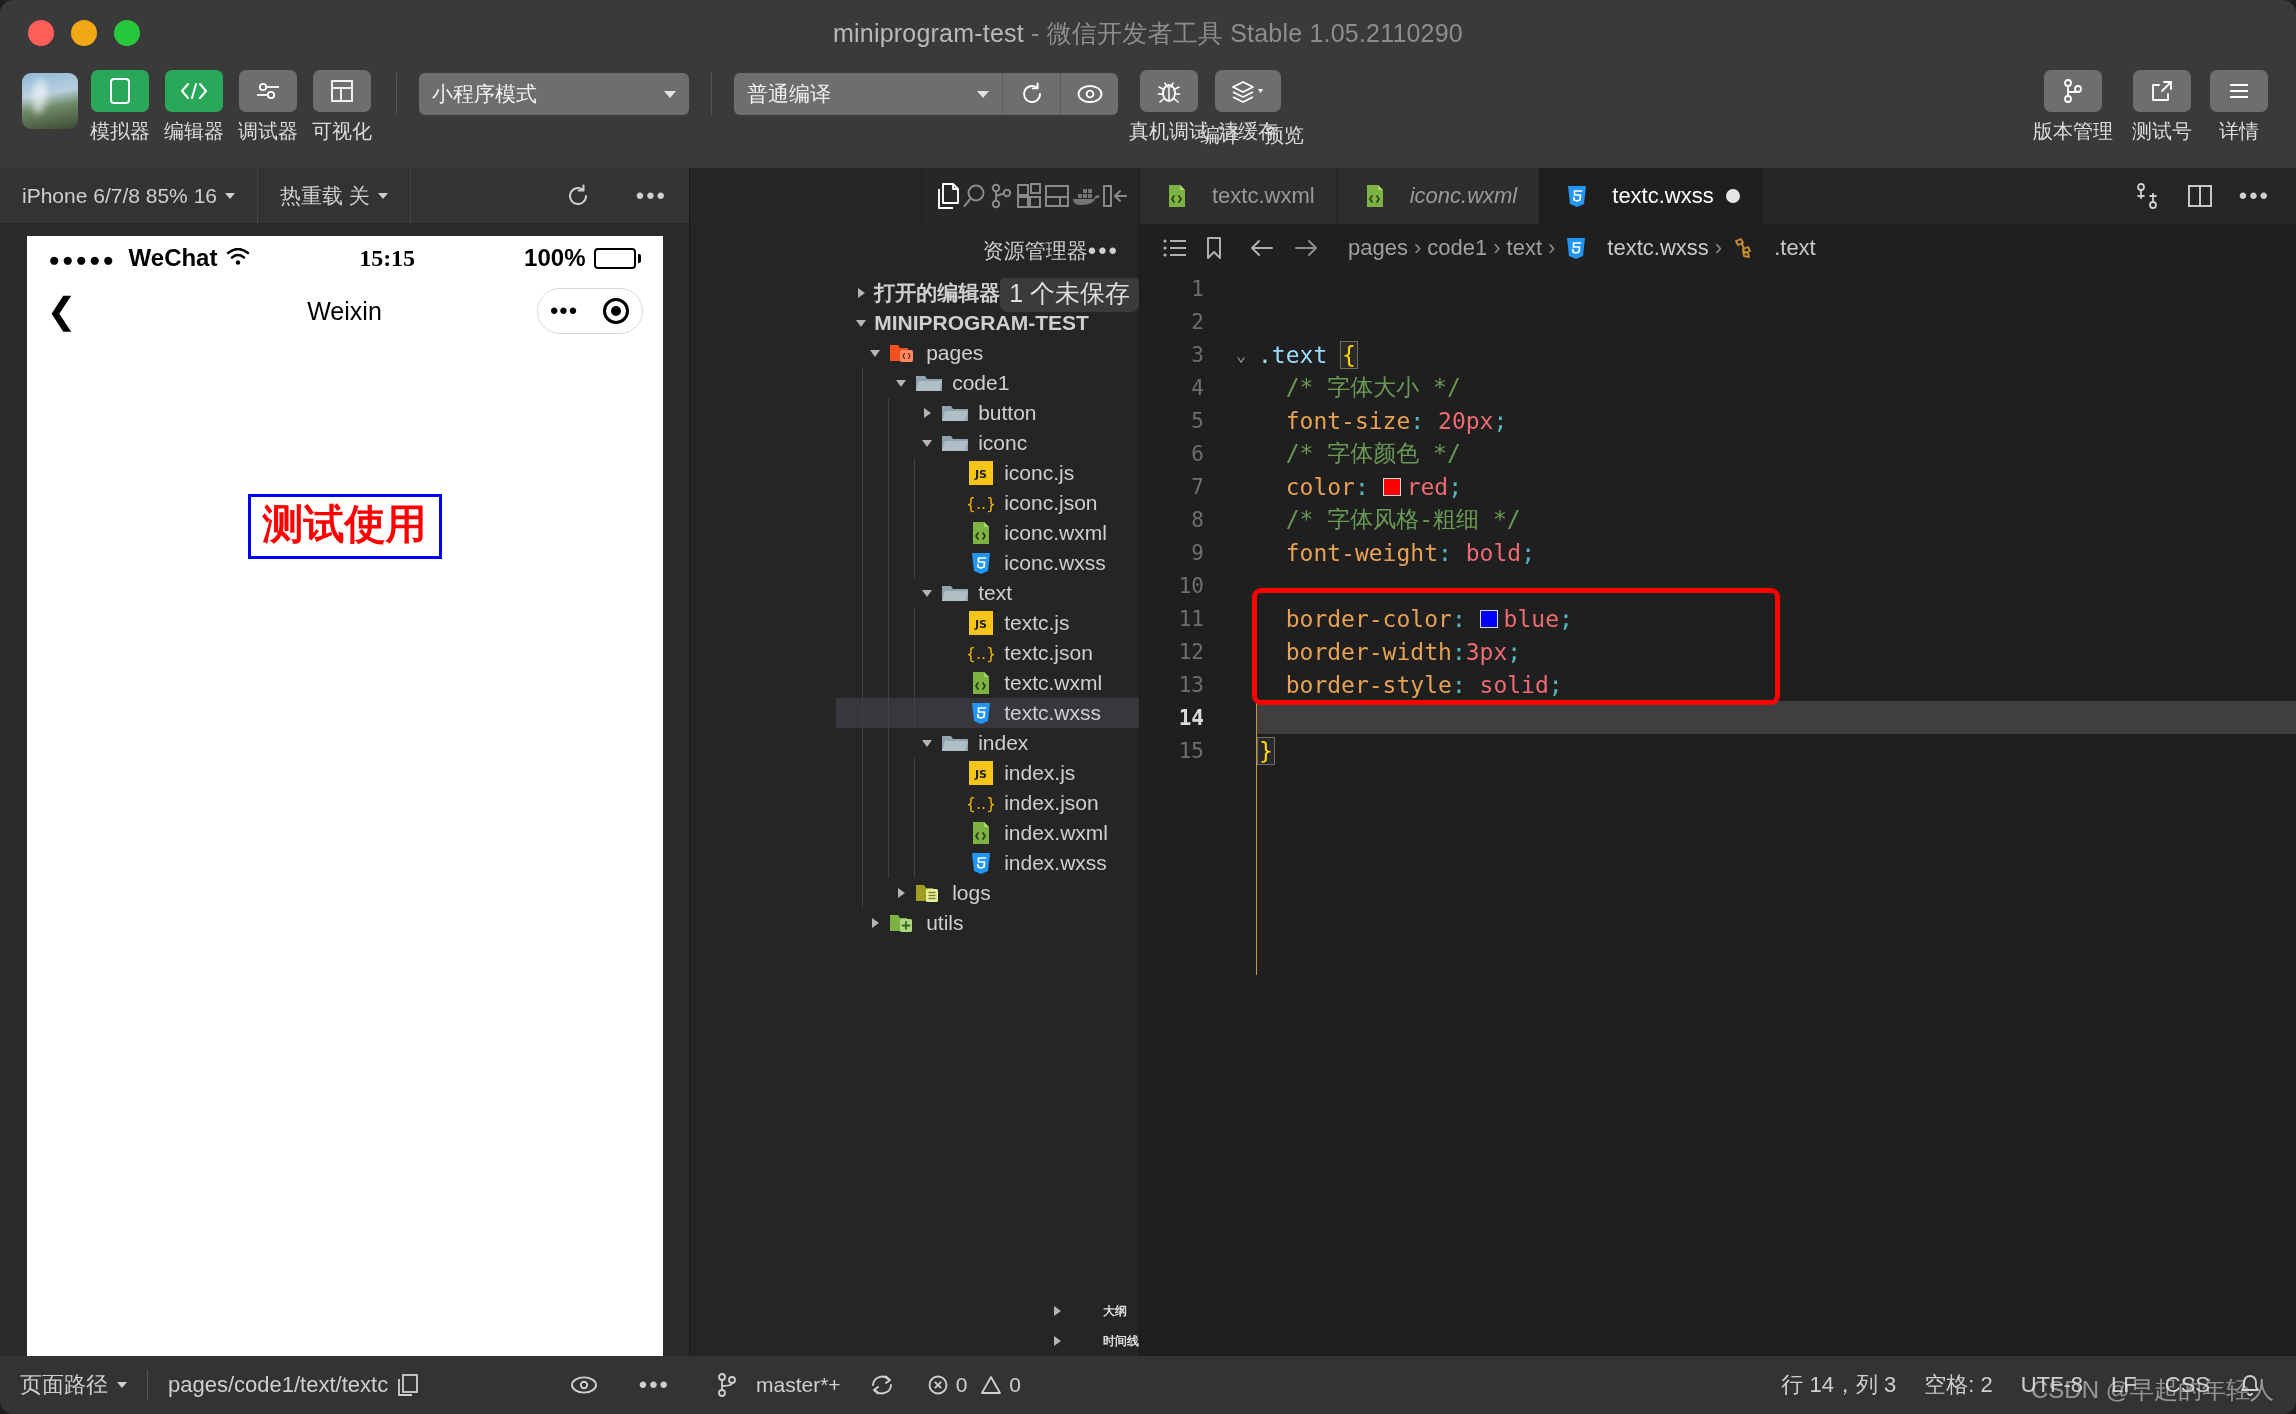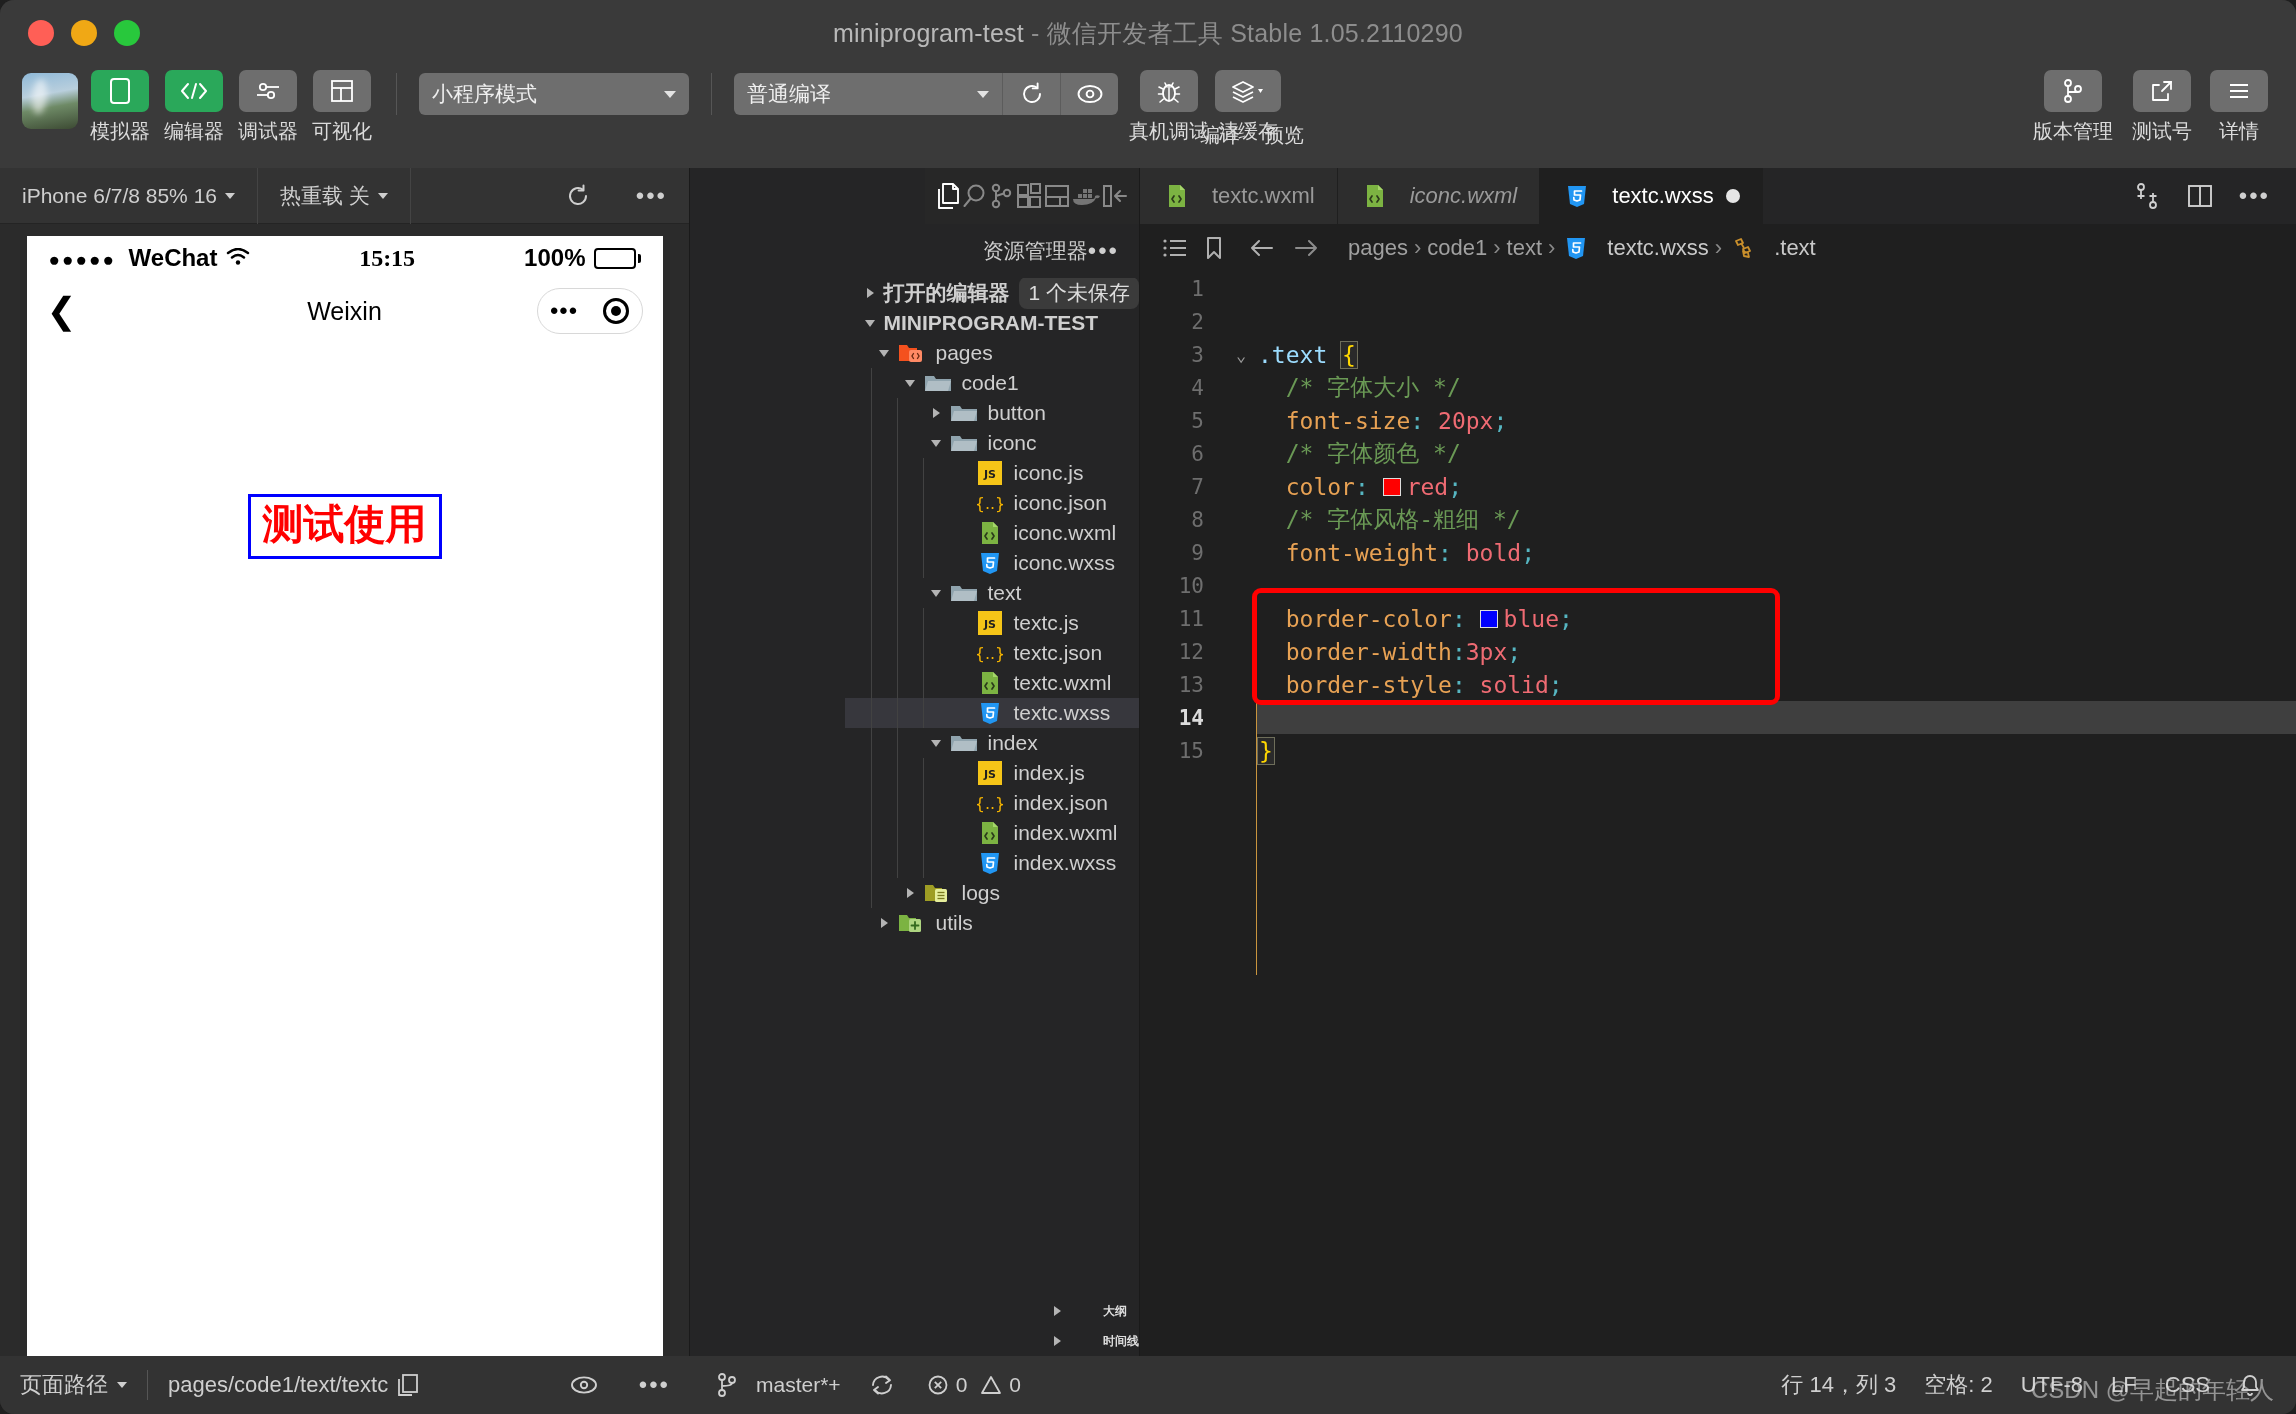--- a/index.html
+++ b/index.html
@@ -172,22 +172,22 @@
     height: 54px; flex: 0 0 54px; display: flex; align-items: center;
     padding: 0 20px; color: #cccccc; font-size: 21px; justify-content: space-between;
   }
   .ellipsis { color: #cfcfcf; font-size: 24px; letter-spacing: 2px; line-height: 0.3; }
   .tree { flex: 1; overflow: hidden; font-size: 21px; color: #cfcfcf; }
   .trow { height: 30px; display: flex; align-items: center; white-space: nowrap; }
   .tw { width: 26px; flex: 0 0 26px; display: flex; align-items:center; justify-content:center;}
   .arrow-r { width:0;height:0;border-top:5px solid transparent;border-bottom:5px solid transparent;border-left:7px solid #b4b4b4;}
   .arrow-d { width:0;height:0;border-left:5px solid transparent;border-right:5px solid transparent;border-top:7px solid #b4b4b4;}
   .badge {
-    background: #3b3b3b; color: #ddd; font-size: 21px; border-radius: 8px;
-    padding: 2px 9px; margin-left: 10px; font-weight: normal;
+    background: #3b3b3b; color: #ddd; font-size: 25px; border-radius: 8px;
+    padding: 2px 9px; font-weight: normal;
   }
   .fico { width: 30px; flex:0 0 30px; display:flex; align-items:center; justify-content:center; margin-right:8px;}
   .trow.sel { background: #37373d; }
   .tfoot { flex:0 0 auto; }
   .tfoot .trow { padding-left: 12px; font-weight: bold; font-size: 12px; color: #ddd; gap: 33px; }
   .scm-row {
     height: 44px; display: flex; align-items: center; gap: 18px;
     padding-left: 26px; color: #cfcfcf; font-size: 21px;
   }
 

